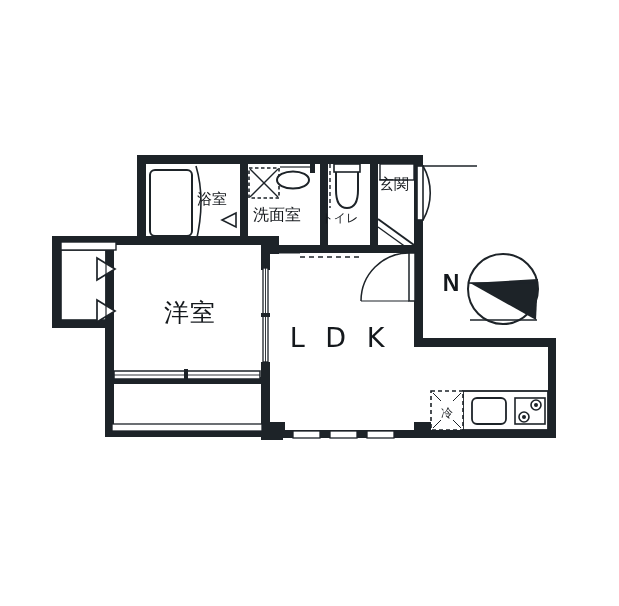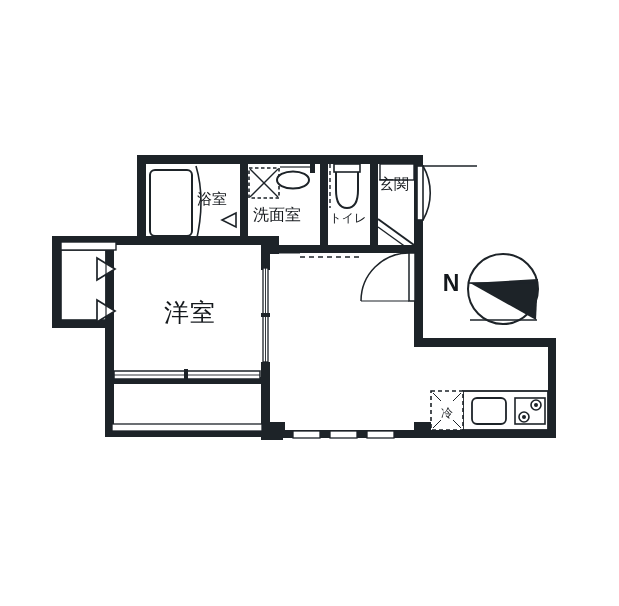--- a/index.html
+++ b/index.html
@@ -222,24 +222,25 @@
       <line x1="468" y1="283" x2="538" y2="283" stroke="#1d2328" stroke-width="1.4"></line>
       <line x1="470" y1="320" x2="537" y2="320" stroke="#1d2328" stroke-width="1.4"></line>
     </g>
 
   </svg>
 
   <div class="room-label lbl-yokushitsu" style="left:212px; top:199px;">浴室</div>
 
   <div class="room-label lbl-senmen" style="left:277px; top:215px;">洗面室</div>
 
-  <div class="room-label lbl-toilet" style="left:348px; top:218px;">トイレ</div>
+  <div class="room-label lbl-toilet" style="left:340px; top:218px;">トイレ</div>
 
   <div class="room-label lbl-genkan" style="left:394px; top:184px;">玄関</div>
 
   <div class="room-label lbl-youshitsu" style="left:190px; top:312px;">洋室</div>
 
+  <div class="room-label lbl-ldk" style="left:340px; top:337px;">L D K</div>
 
   <div class="room-label lbl-rei" style="left:447px; top:413px;">冷</div>
 
   <div class="room-label lbl-north" style="left:451px; top:283px;">N</div>
 
 </div>
 
 </body></html>

